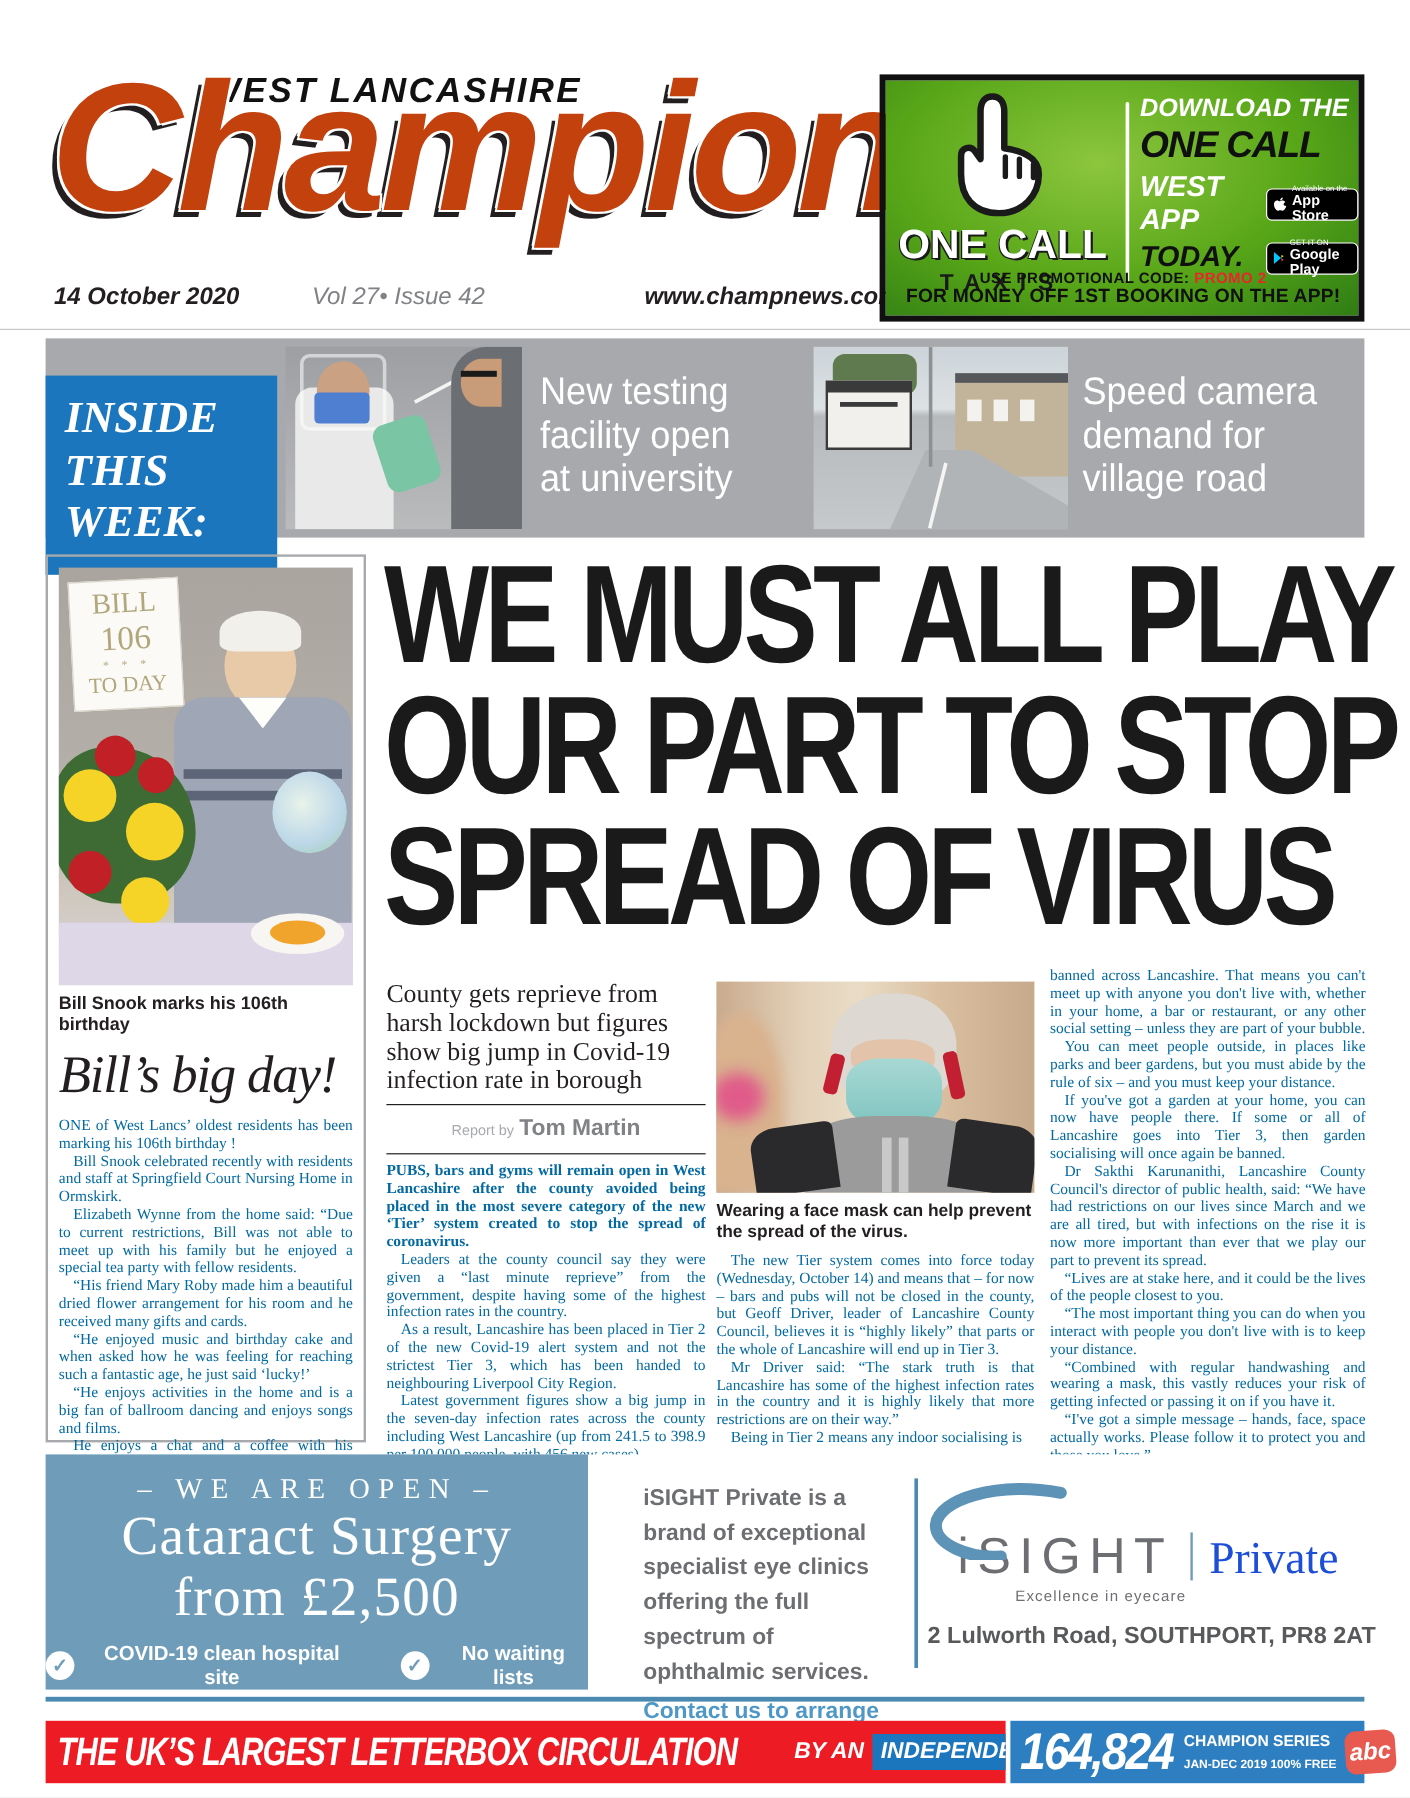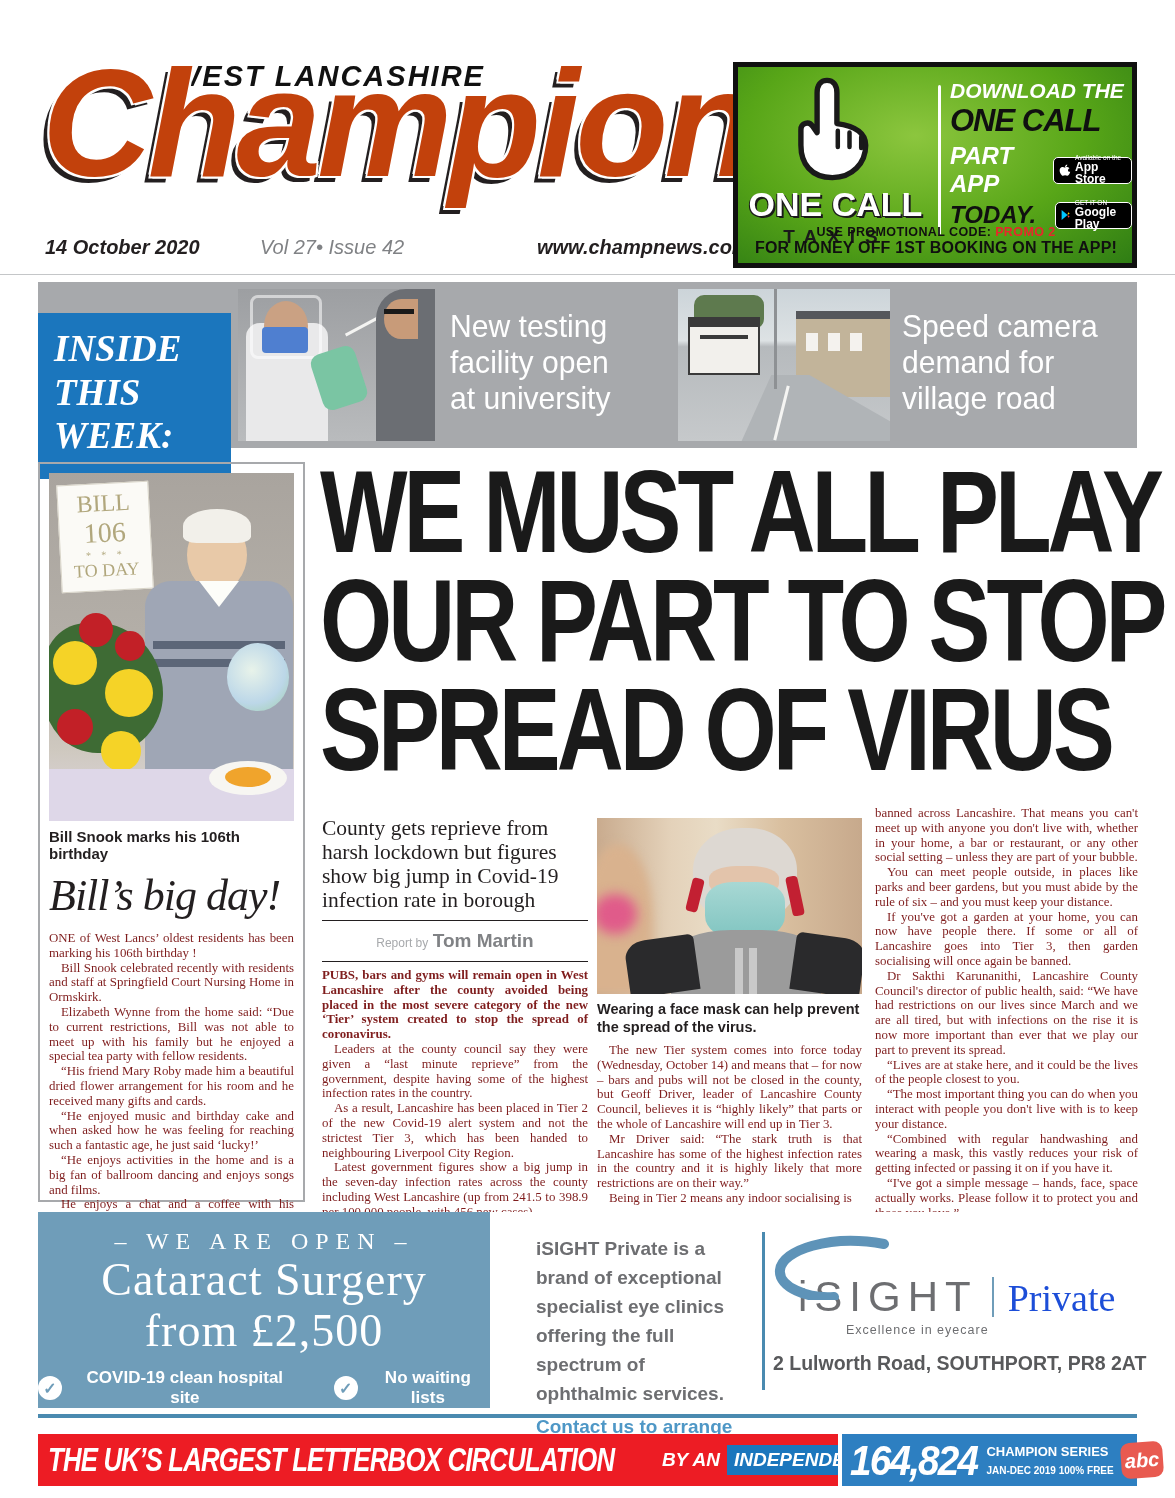--- a/index.html
+++ b/index.html
@@ -65,21 +65,21 @@
     color:#1a1a1a; white-space:nowrap; transform:scaleX(.80); transform-origin:0 0; }
 
   
   .bill-box { left:38px; top:462px; width:267px; height:740px; border:2px solid #a7a9ac; padding:9px; }
   .bill-photo { position:relative; width:245px; height:348px; overflow:hidden;
     background:linear-gradient(180deg,#a9a49e 0%,#b3aea7 45%,#cfc9c0 80%,#ded7e0 100%); }
   .bill-caption { font-size:15px; font-weight:bold; margin-top:7px; }
   .bill-headline { font-family:"Liberation Serif", serif; font-style:italic; font-size:44px;
     letter-spacing:-1px; margin-top:8px; margin-bottom:10px; }
   .body-text { font-family:"Liberation Serif", serif; font-size:12.9px; line-height:14.8px;
-    text-align:justify; color:#7f1d1d; }
+    text-align:justify; color:#0369a1; }
   .body-text p { text-indent:12px; }
   .body-text p.ni { text-indent:0; }
   .body-text p.lead { font-weight:bold; text-indent:0; }
 
   
   .standfirst { left:322px; top:816px; width:266px; font-family:"Liberation Serif", serif;
     font-size:21.5px; line-height:24px; color:#231f20; }
   .byline-box { left:322px; top:920px; width:266px; border-top:1.5px solid #231f20;
     border-bottom:1.5px solid #231f20; padding:9px 0; text-align:center; }
   .byline-prefix { color:#a7a9ac; font-size:12px; }
@@ -155,21 +155,21 @@
         <path d="M52,62 l0,18 M65,64 l0,16 M78,69 l0,12" stroke="#1a1a1a" stroke-width="5" fill="none" stroke-linecap="round"></path>
       </svg>
       <div class="one-call">ONE CALL</div>
       <div class="taxis">TAXIS</div>
     </div>
     <div class="taxi-divider"></div>
     <div class="taxi-right">
       <div class="dl-line1">DOWNLOAD THE</div>
       <div class="dl-line2">ONE CALL</div>
       <div class="dl-row">
-        <span class="dl-word" style="color:#fff;">PART APP</span>
+        <span class="dl-word" style="color:#fff;">WEST APP</span>
         <span class="badge">
           <svg width="13" height="16" viewBox="0 0 16 18">
             <path fill="#fff" d="M8.2,4.6 C8.4,2.6 10.2,1.4 11.4,1.3 c0.2,1.6-0.7,3.2-3.2,3.6z M12.4,9.9 c0-2.4,2-3.4,2-3.4 c-1.1-1.6-2.9-1.8-3.5-1.8 c-1.5,0-2.7,0.9-3.2,0.9 c-0.6,0-1.7-0.9-3-0.9 C2.6,4.8,0.9,6.5,0.9,9.4 c0,4.3,3.1,7.7,4.6,7.7 c0.8,0,1.8-0.8,2.9-0.8 c1.1,0,1.9,0.8,2.9,0.8 c1.5,0,4.1-3.2,4.2-5.6 c-1.8-0.6-3.1-0.7-3.1-1.6z"></path>
           </svg>
           <span class="badge-txt">
             <span class="badge-small">Available on the</span>
             <span class="badge-big">App Store</span>
           </span>
         </span>
       </div>

